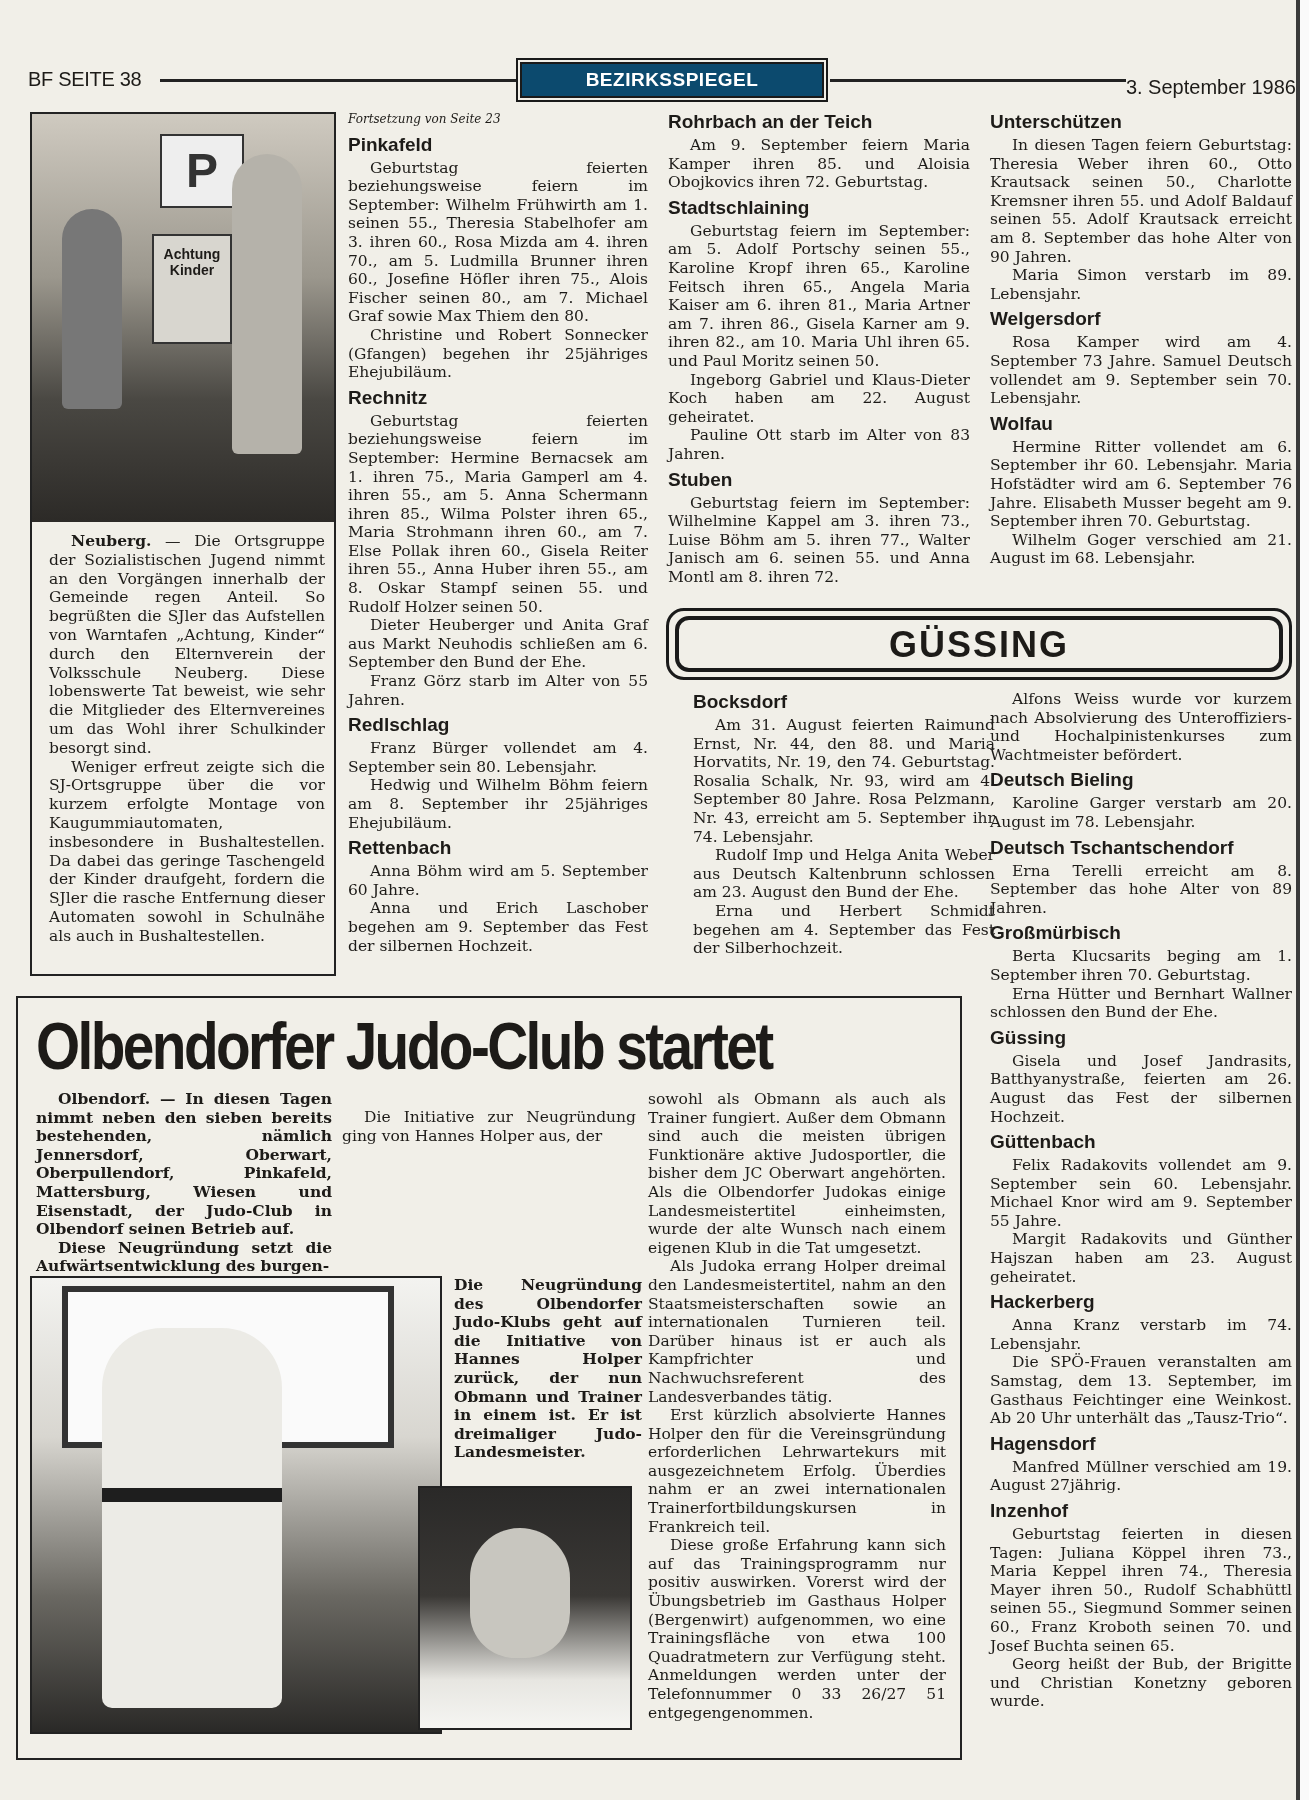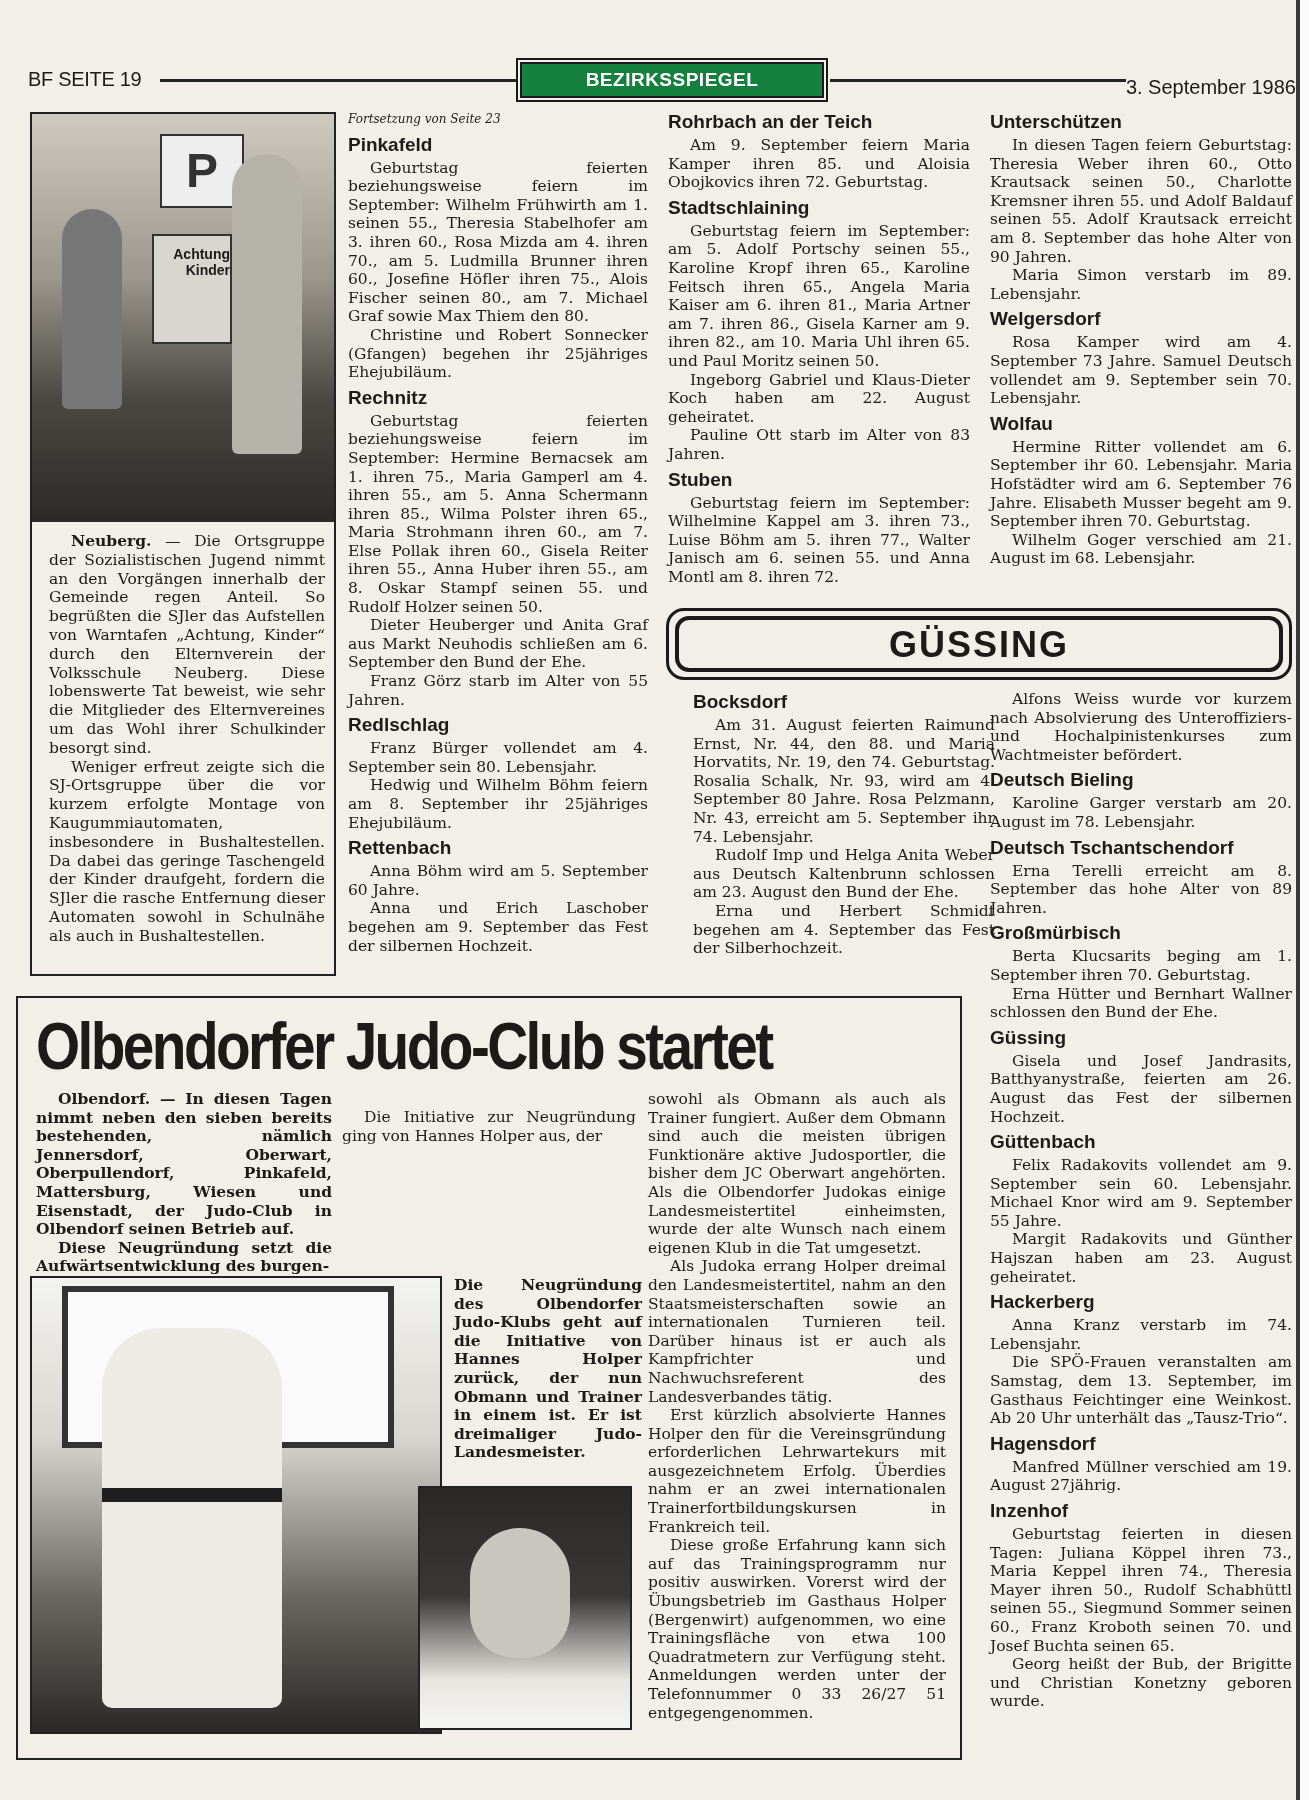--- a/index.html
+++ b/index.html
@@ -4,32 +4,32 @@
 <style>
   html, body { margin:0; padding:0; }
   body {
     width:1309px; height:1800px; background:#f1efe8; position:relative; overflow:hidden;
     font-family:"DejaVu Serif", serif; color:#1d1b18;
   }
   .right-edge { position:absolute; left:1296px; top:0; width:13px; height:1800px; background:#fafafa; border-left:4px solid #3a3a3a; }
   .header { position:absolute; top:66px; left:28px; width:1268px; height:30px; }
   .hdr-left { position:absolute; left:0; top:2px; font-family:"Liberation Sans", sans-serif; font-size:20px; letter-spacing:-0.3px; }
   .hdr-line { position:absolute; top:13px; height:3px; background:#222; }
-  .hdr-badge { position:absolute; left:492px; top:-4px; width:300px; height:32px; background:#15803d; border:2px solid #1a1a1a; outline:2px solid #1a1a1a; outline-offset:2px; color:#fff; text-align:center; font-family:"Liberation Sans", sans-serif; font-weight:bold; font-size:19px; line-height:32px; letter-spacing:0.5px; }
+  .hdr-badge { position:absolute; left:492px; top:-4px; width:300px; height:32px; background:#0c4a6e; border:2px solid #1a1a1a; outline:2px solid #1a1a1a; outline-offset:2px; color:#fff; text-align:center; font-family:"Liberation Sans", sans-serif; font-weight:bold; font-size:19px; line-height:32px; letter-spacing:0.5px; }
   .hdr-right { position:absolute; right:0; top:2px; font-family:Liberation Sans, sans-serif; font-size:20px;margin-top:8px; }
 
   .col { position:absolute; font-size:15.5px; line-height:18.6px; text-align:justify; }
   .col p { margin:0; text-indent:22px; }
   .col h3 { margin:4px 0 2px 0; font-family:"Liberation Sans", sans-serif; font-weight:bold; font-size:19px; line-height:24px; }
   .col .cont { font-style:italic; font-size:12px; margin-bottom:2px; text-indent:0; }
 
   .photo-box { position:absolute; left:30px; top:112px; width:302px; height:860px; border:2px solid #222; }
   .photo1 { position:absolute; left:0; top:0; width:302px; height:408px; background:linear-gradient(180deg,#cfcac0 0%,#9b978d 40%,#4a4843 70%,#2c2a27 100%); overflow:hidden; }
   .photo1 .sign { position:absolute; left:128px; top:20px; width:80px; height:70px; background:#eee; border:2px solid #333; font-family:"Liberation Sans",sans-serif; font-weight:bold; font-size:48px; text-align:center; line-height:70px; color:#333; }
-  .photo1 .warn { position:absolute; left:120px; top:120px; width:80px; height:110px; background:#d8d6cf; border:2px solid #333; font-family:"Liberation Sans",sans-serif; font-weight:bold; font-size:14px; text-align:right; padding-top:10px; box-sizing:border-box; }
+  .photo1 .warn { position:absolute; left:120px; top:120px; width:80px; height:110px; background:#d8d6cf; border:2px solid #333; font-family:"Liberation Sans",sans-serif; font-weight:bold; font-size:14px; text-align:center; padding-top:10px; box-sizing:border-box; }
   .photo1 .p1 { position:absolute; left:30px; top:95px; width:60px; height:200px; background:#777; border-radius:30px 30px 6px 6px; }
   .photo1 .p2 { position:absolute; left:200px; top:40px; width:70px; height:300px; background:#b5b2aa; border-radius:35px 35px 6px 6px; }
   .caption { position:absolute; left:0; top:418px; width:276px; padding:0 17px; font-size:15.5px; line-height:18.8px; text-align:justify; }
   .caption p { margin:0; text-indent:22px; }
   .caption b { font-weight:bold; }
 
   .guessing-banner { position:absolute; left:666px; top:608px; width:626px; height:72px; border:3px solid #1a1a1a; border-radius:18px; box-sizing:border-box; }
   .guessing-banner .inner { position:absolute; left:6px; top:5px; right:6px; bottom:5px; border:4px solid #1a1a1a; border-radius:14px; text-align:center; font-family:"Liberation Sans", sans-serif; font-weight:bold; font-size:36px; line-height:50px; letter-spacing:2px; }
 
   .judo-box { position:absolute; left:16px; top:996px; width:942px; height:760px; border:2px solid #222; }
@@ -41,21 +41,21 @@
   .portrait { position:absolute; left:400px; top:488px; width:210px; height:240px; background:linear-gradient(180deg,#2a2928 0%,#3a3835 45%,#e7e6e1 80%,#f5f5f2 100%); border:2px solid #222; overflow:hidden; }
   .portrait .face { position:absolute; left:50px; top:40px; width:100px; height:130px; background:#c8c6bf; border-radius:50px 50px 45px 45px; }
   .judo-caption { position:absolute; left:436px; top:278px; width:188px; font-weight:bold; font-size:15.5px; line-height:18.6px; text-align:justify; }
 </style>
 </head>
 <body>
 
 <div class="right-edge"></div>
 
 <div class="header">
-  <span class="hdr-left">BF SEITE 19</span>
+  <span class="hdr-left">BF SEITE 38</span>
   <div class="hdr-line" style="left:132px;width:356px;"></div>
   <div class="hdr-badge">BEZIRKSSPIEGEL</div>
   <div class="hdr-line" style="left:802px;width:296px;"></div>
   <span class="hdr-right">3. September 1986</span>
 </div>
 
 <div class="photo-box">
   <div class="photo1">
     <div class="p1"></div>
     <div class="sign">P</div>

